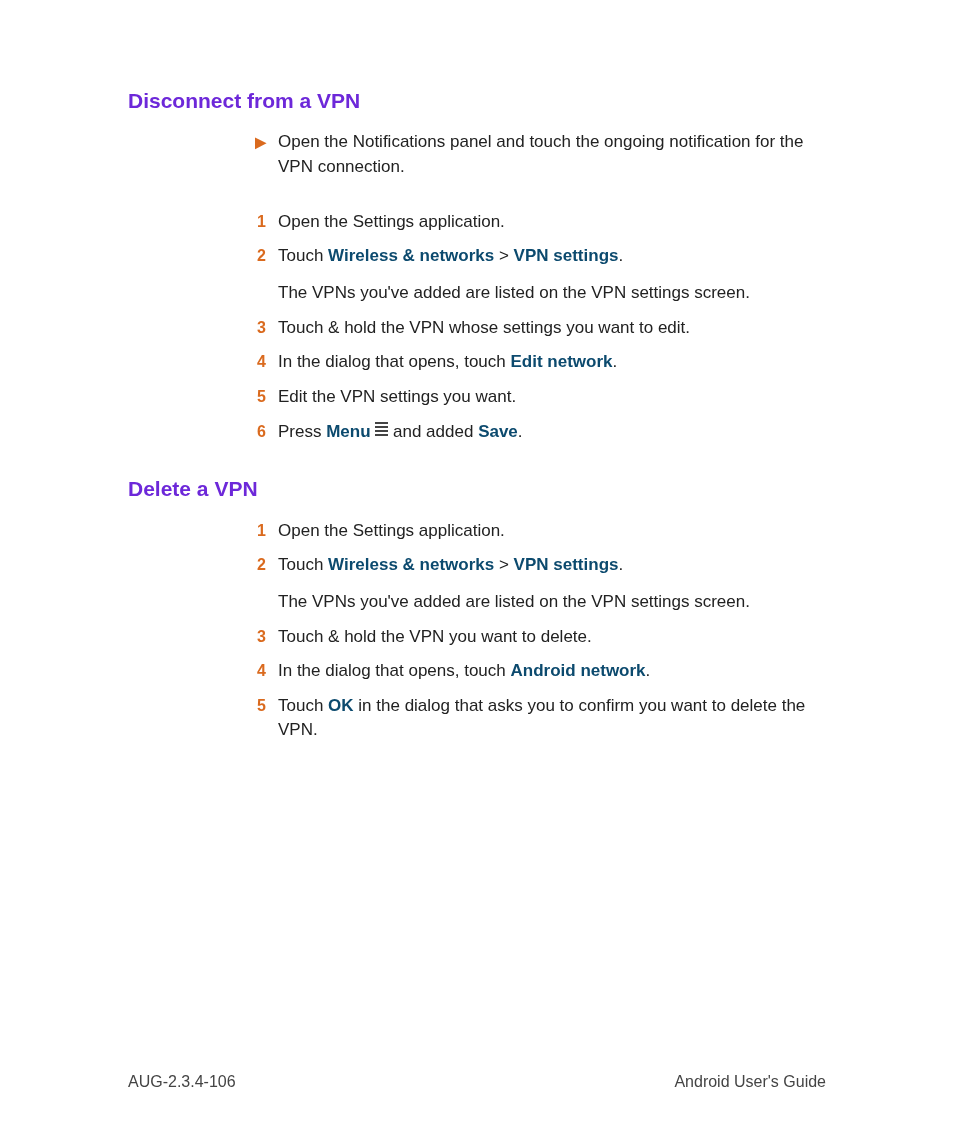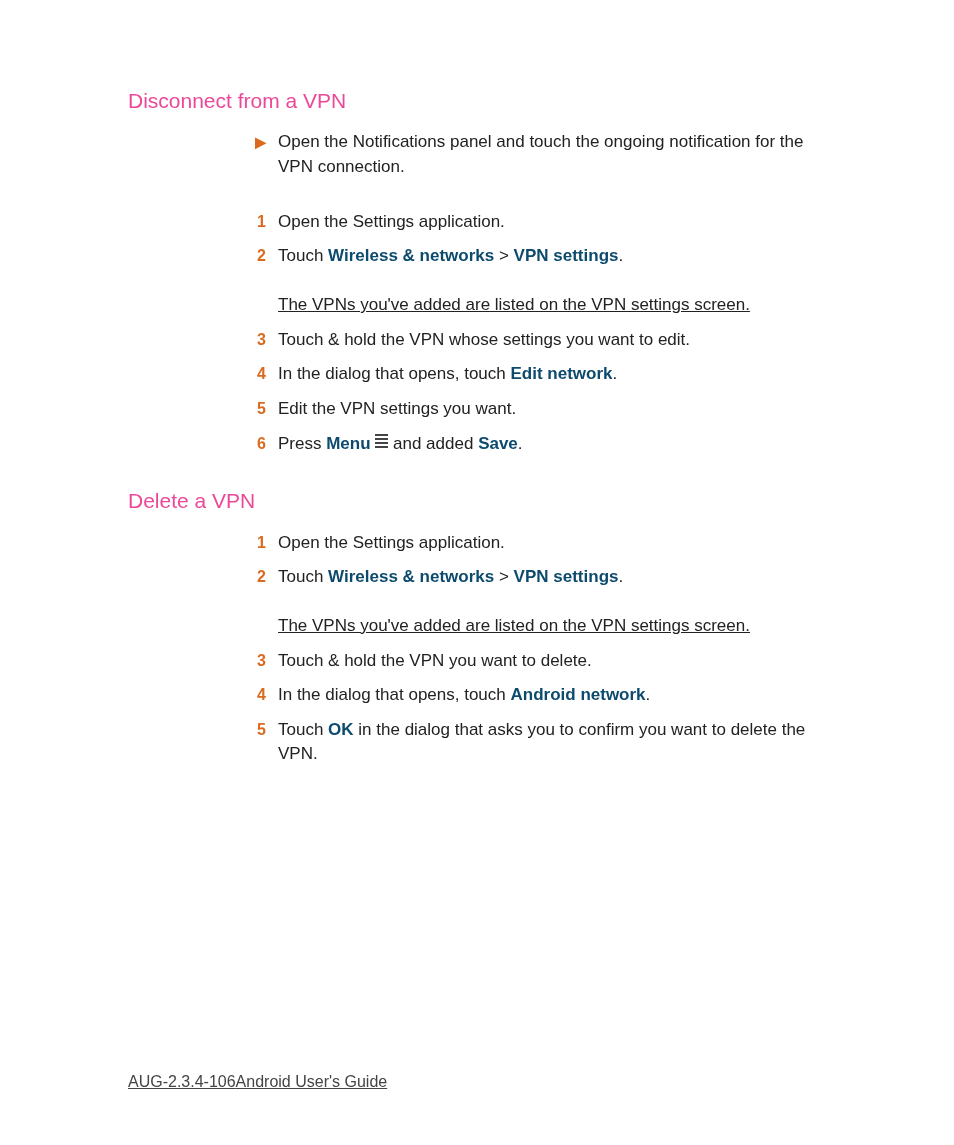--- a/index.html
+++ b/index.html
@@ -30,23 +30,23 @@
     margin-left: 36px;
     margin-right: 36px;
   }
   .content {
     padding-top: 34px;
     margin-left: 36px;
     margin-right: 36px;
   }
   h2.section {
     font-size: 21px;
-    font-weight: 400;
+    font-weight: 700;
     margin: 0 0 14px 0;
-    color: #ec4899;
+    color: #6d28d9;
   }
   .block-list {
     margin-left: 112px;
     margin-bottom: 30px;
   }
   .item {
     display: flex;
     align-items: flex-start;
     margin-bottom: 10px;
   }
@@ -59,44 +59,43 @@
     font-size: 16px;
   }
   .marker.tri {
     font-size: 14px;
     padding-top: 2px;
   }
   .body {
     flex: 1 1 auto;
   }
   .sub {
-    margin-top: 24px;
-    text-decoration: underline;
+    margin-top: 12px;
   }
   .b { font-weight: 700; color:#0c4a6e; }
   .menu-icon {
     display: inline-block;
     width: 13px;
     vertical-align: -1px;
   }
   .menu-icon span {
     display: block;
     height: 2px;
     background: #444;
     margin: 2px 0;
   }
   .footer {
     position: absolute;
     left: 128px;
     right: 128px;
     bottom: 52px;
     display: flex;
+    justify-content: space-between;
     font-size: 16px;
     color: #444;
-    text-decoration: underline;
   }
 </style>
 </head>
 <body>
 
 <div class="page">
 
 
   <div class="content">
 

